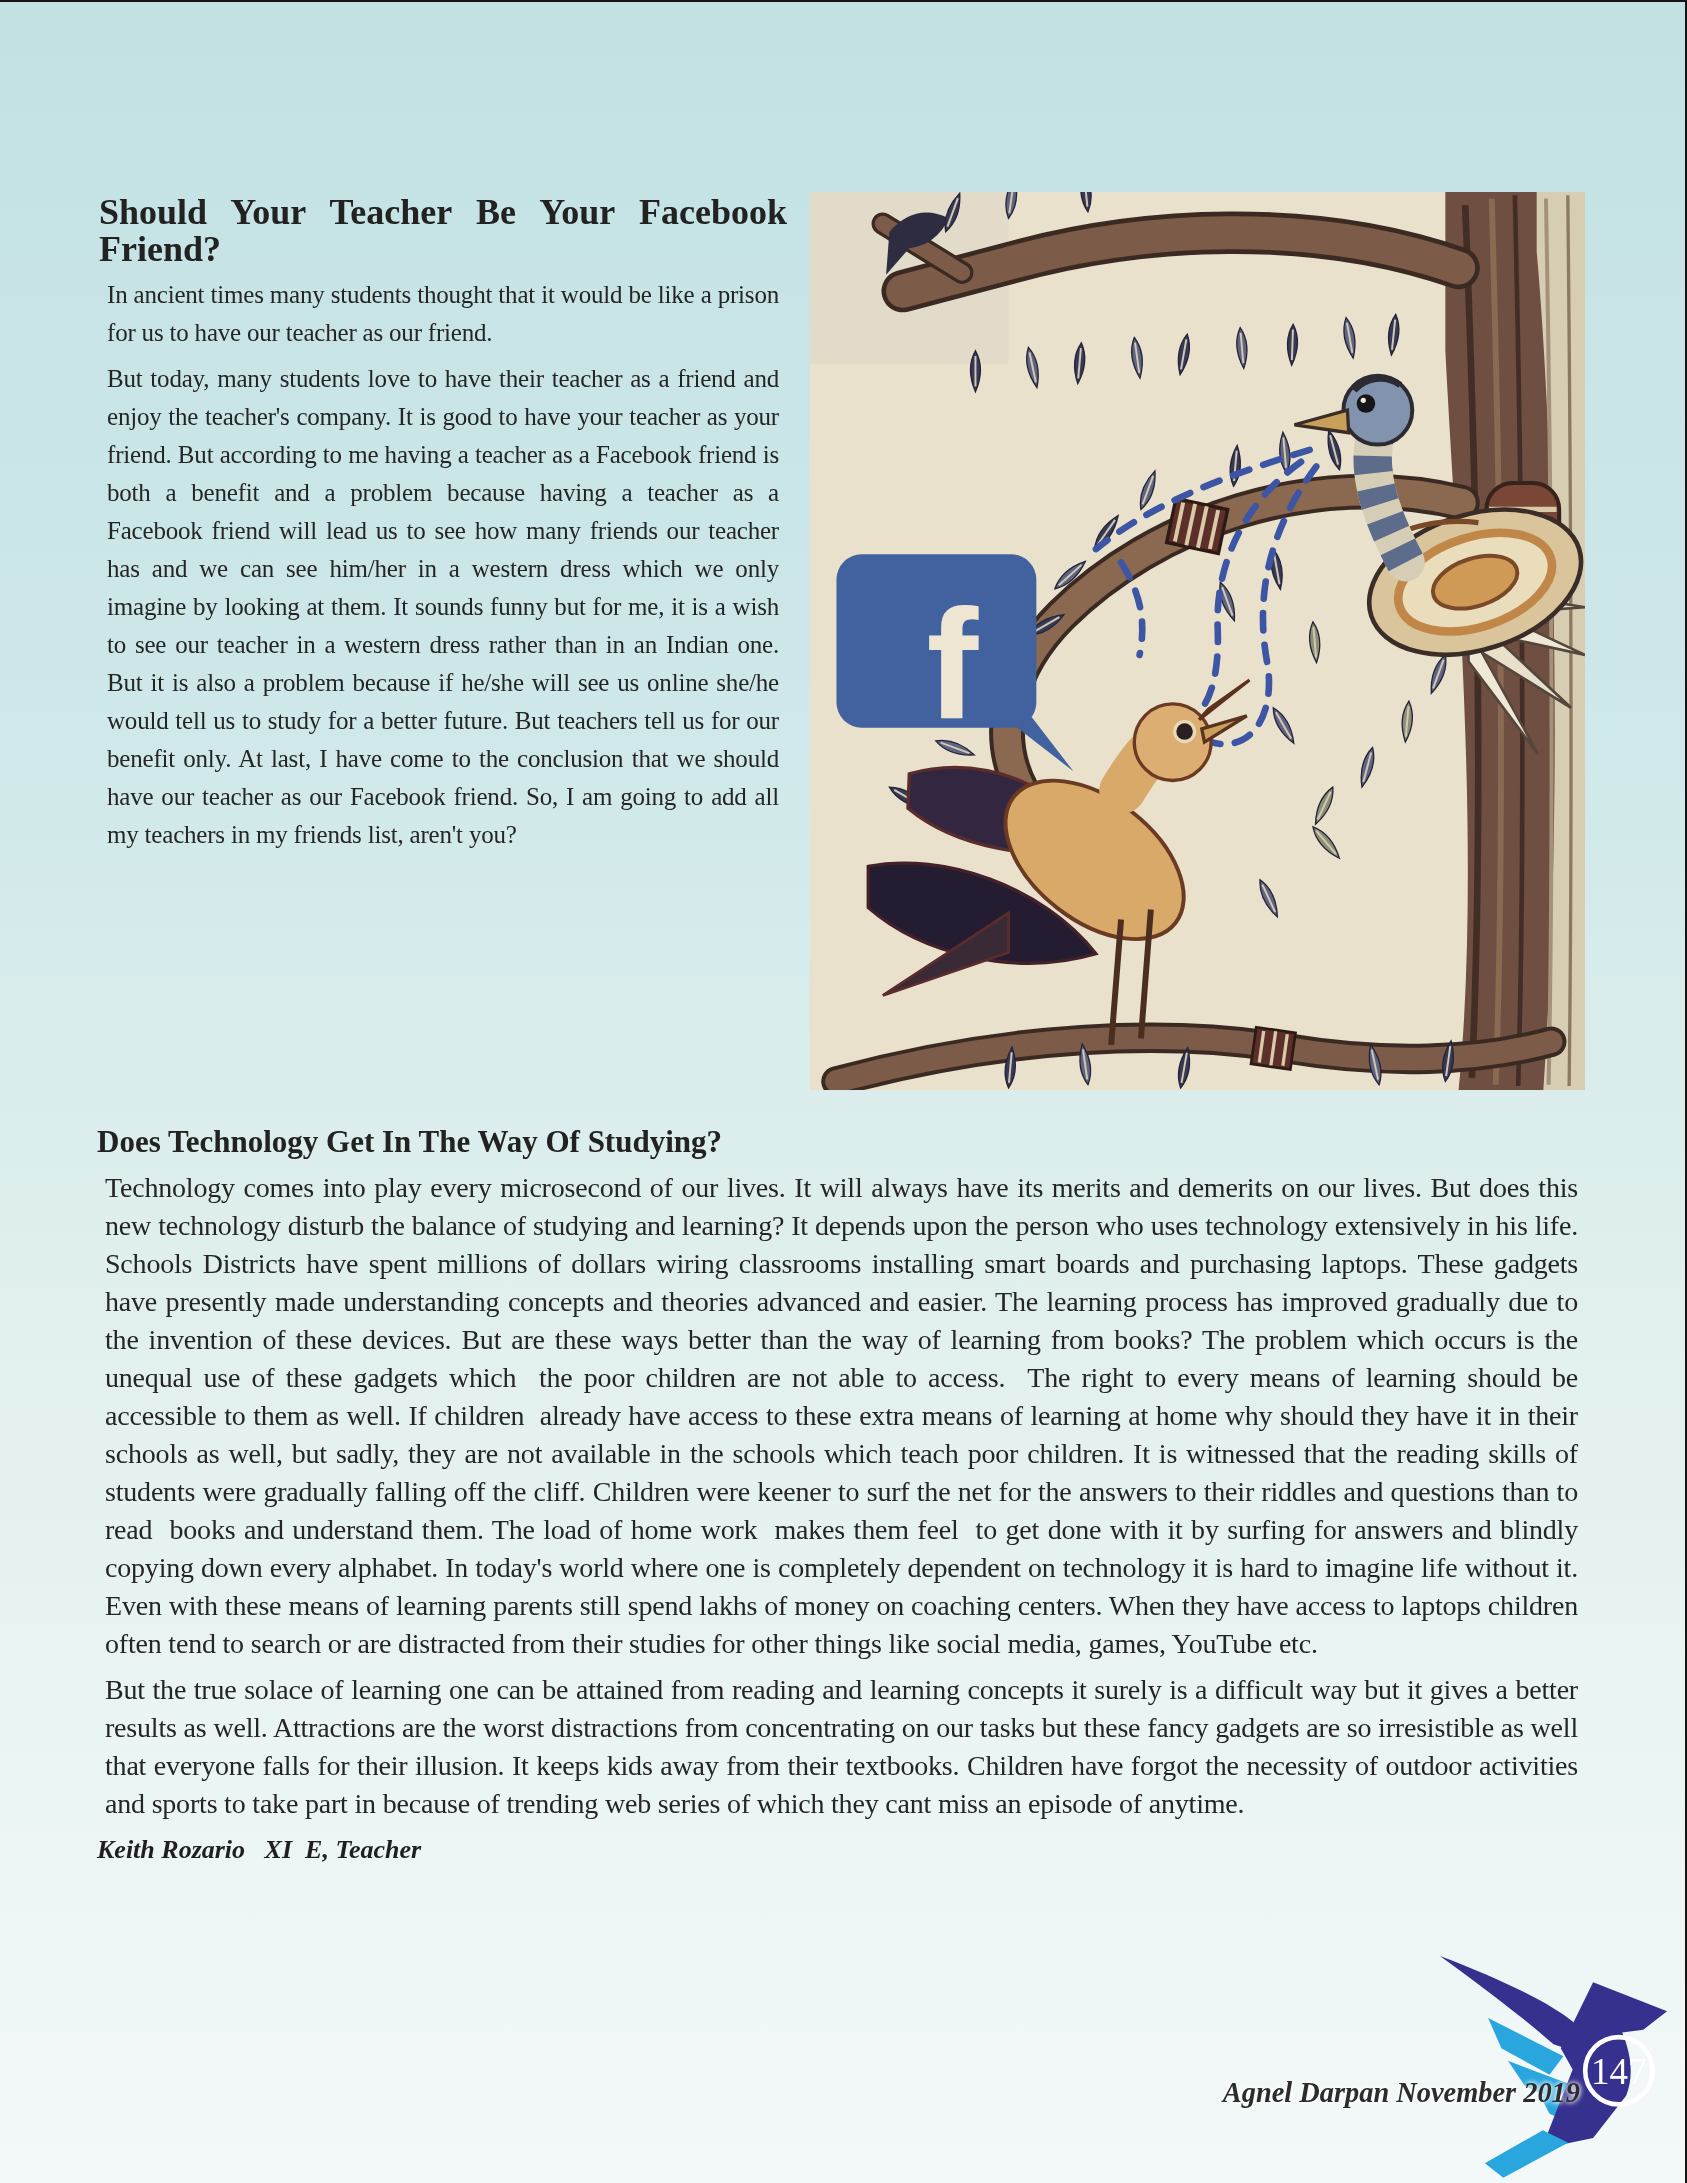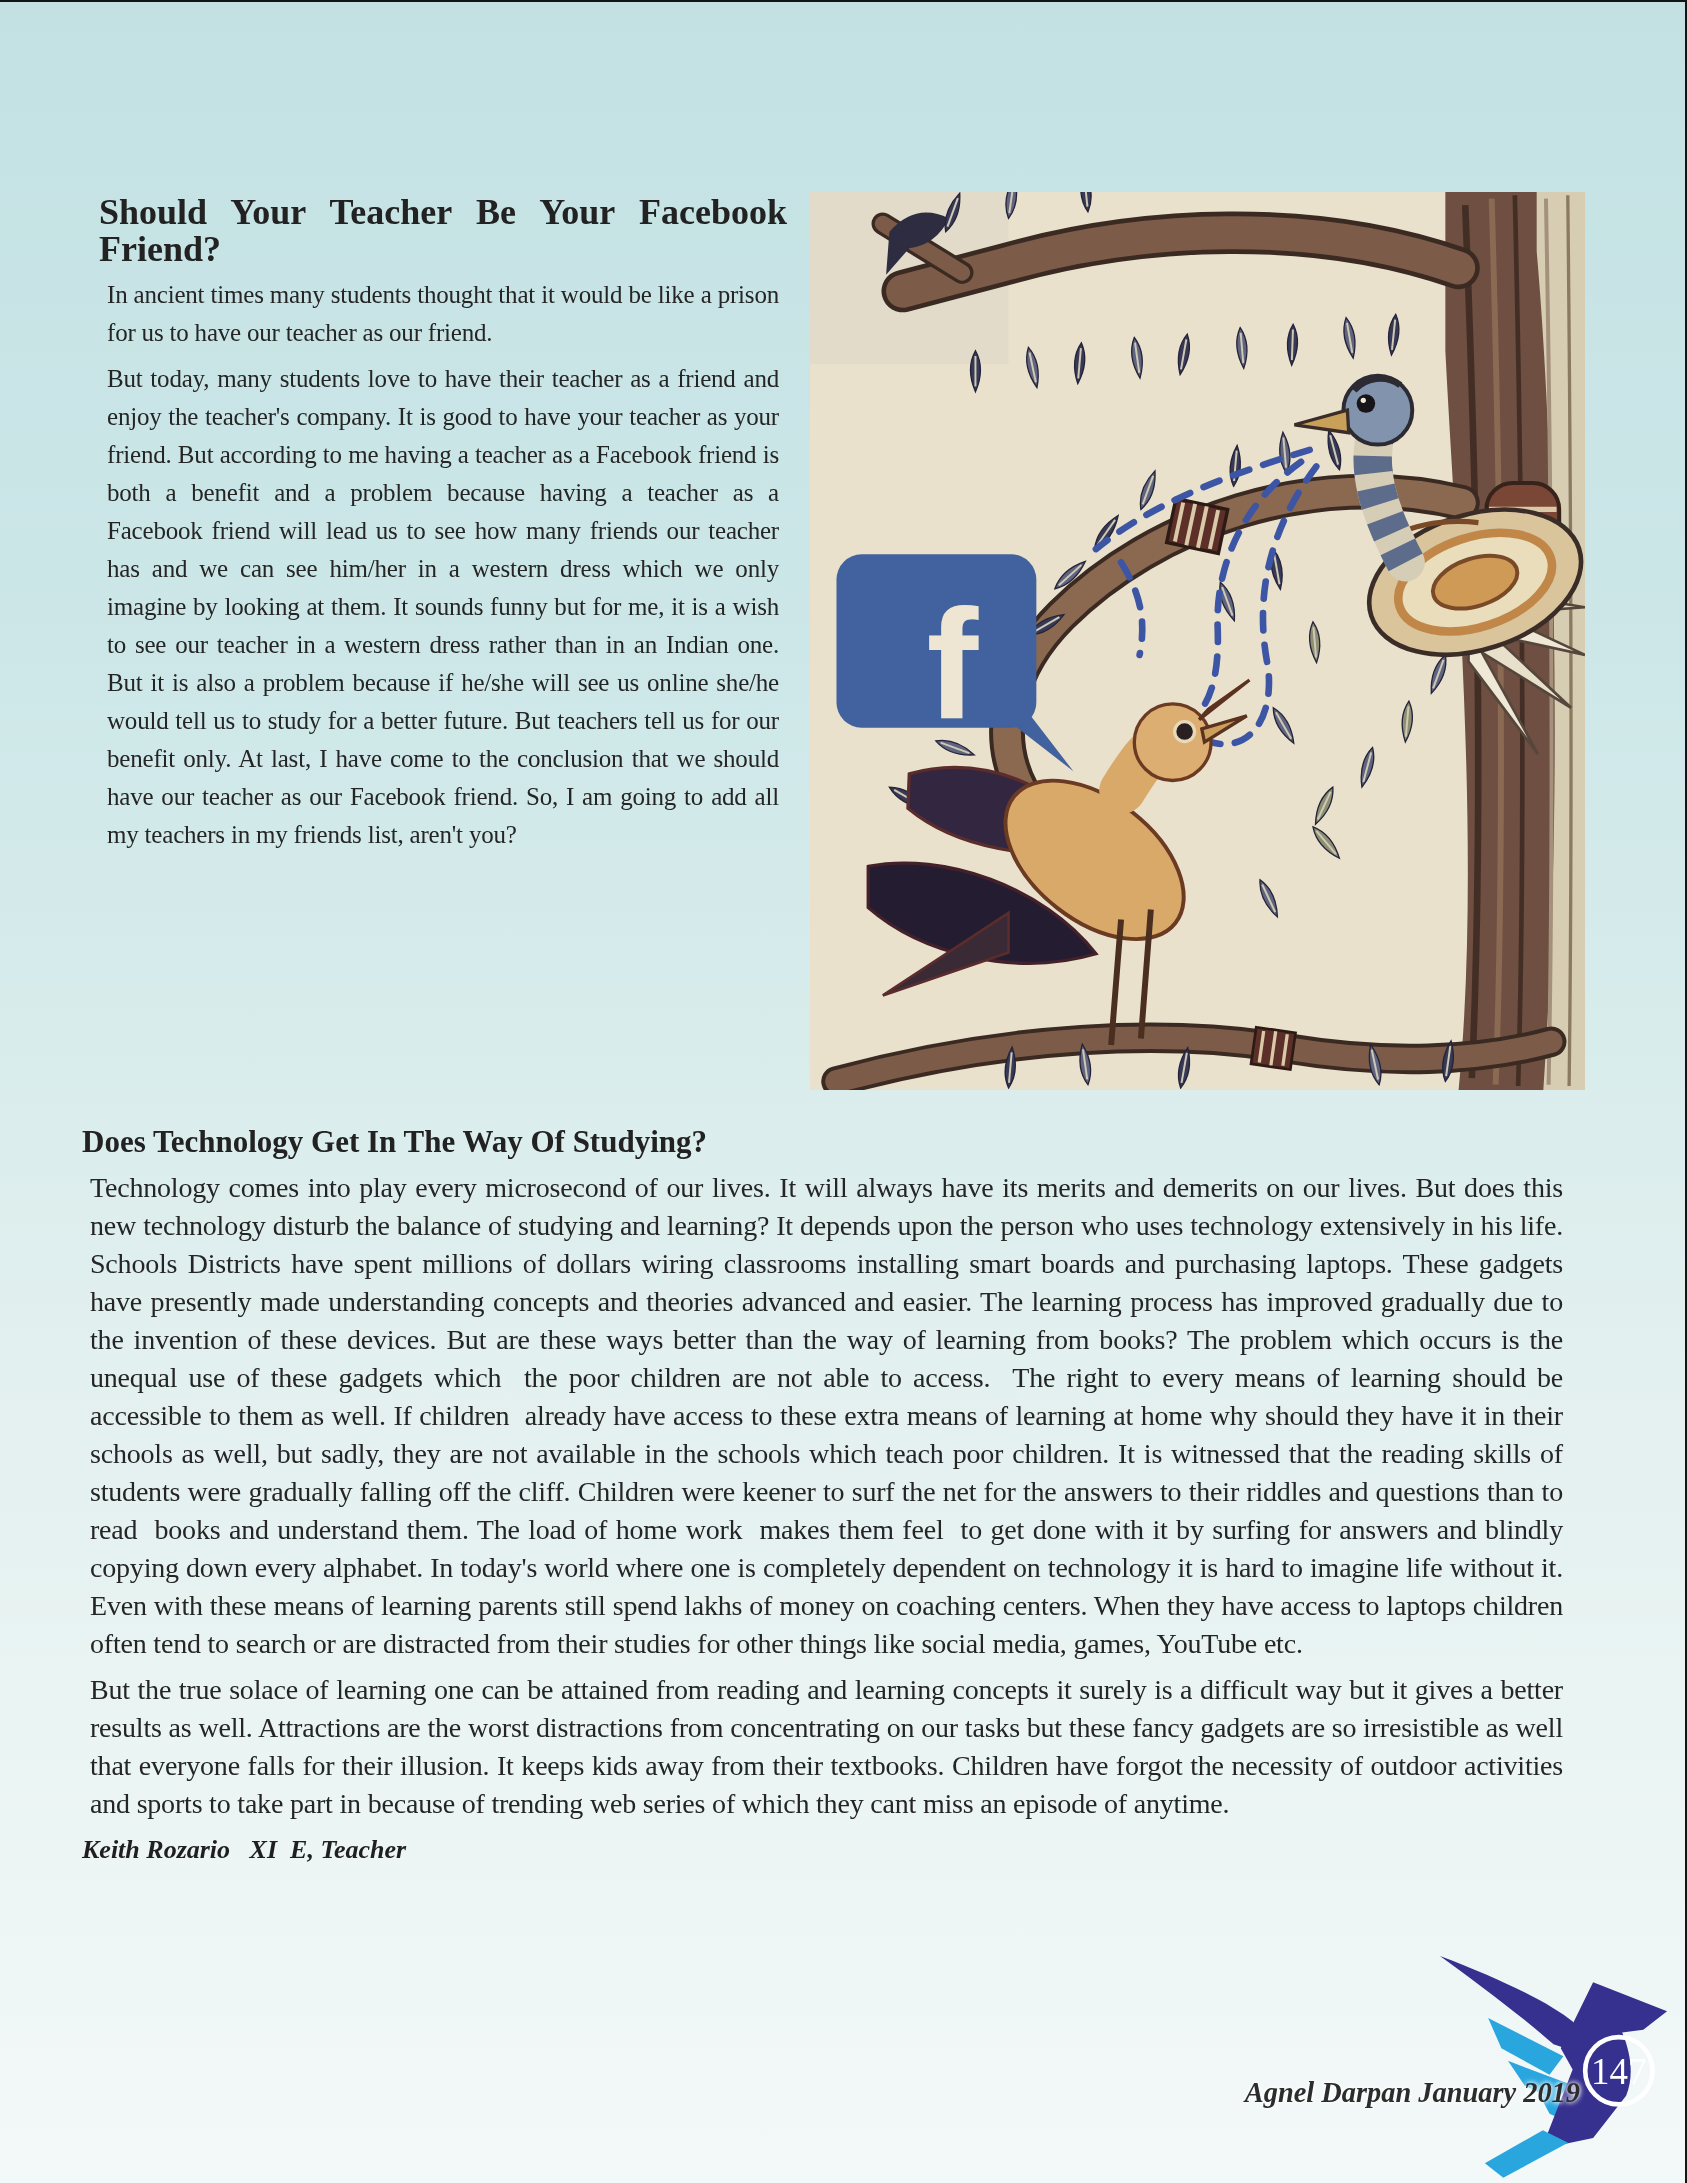--- a/index.html
+++ b/index.html
@@ -29,21 +29,21 @@
     white-space:pre-wrap;letter-spacing:-0.2px;color:#252525;
   }
   .author{
     margin:2.6px 0 0 0;font-size:26px;line-height:38px;font-weight:bold;
     font-style:italic;white-space:pre-wrap;color:#1f1f1f;
   }
   
   .artwork{position:absolute;left:810px;top:190px;width:775px;height:898px;margin:0;}
   .artwork svg{display:block;width:100%;height:100%;}
   
-  .article2{position:absolute;left:82px;top:1121px;width:1489px;}
+  .article2{position:absolute;left:97px;top:1121px;width:1489px;}
   .article2 h1{
     margin:0 0 5.3px 0;font-size:31px;line-height:38px;font-weight:bold;color:#222;
   }
   .article2 .bodytext{font-size:28px;line-height:38px;}
   
   .credit{
     position:absolute;right:105px;top:2075px;z-index:5;
     font-size:28.4px;font-weight:bold;font-style:italic;color:#2c2c2c;
     text-shadow:0 0 6.6px #ffffff,0 0 4px #ffffff;
   }
@@ -216,21 +216,21 @@
     </svg>
   </figure>
 
   <section class="article2">
     <h1>Does Technology Get In The Way Of Studying?</h1>
     <p class="bodytext">Technology comes into play every microsecond of our lives. It will always have its merits and demerits on our lives. But does this new technology disturb the balance of studying and learning? It depends upon the person who uses technology extensively in his life. Schools Districts have spent millions of dollars wiring classrooms installing smart boards and purchasing laptops. These gadgets have presently made understanding concepts and theories advanced and easier. The learning process has improved gradually due to the invention of these devices. But are these ways better than the way of learning from books? The problem which occurs is the unequal use of these gadgets which  the poor children are not able to access.  The right to every means of learning should be accessible to them as well. If children  already have access to these extra means of learning at home why should they have it in their schools as well, but sadly, they are not available in the schools which teach poor children. It is witnessed that the reading skills of students were gradually falling off the cliff. Children were keener to surf the net for the answers to their riddles and questions than to read  books and understand them. The load of home work  makes them feel  to get done with it by surfing for answers and blindly copying down every alphabet. In today's world where one is completely dependent on technology it is hard to imagine life without it. Even with these means of learning parents still spend lakhs of money on coaching centers. When they have access to laptops children often tend to search or are distracted from their studies for other things like social media, games, YouTube etc.</p>
     <p class="bodytext">But the true solace of learning one can be attained from reading and learning concepts it surely is a difficult way but it gives a better results as well. Attractions are the worst distractions from concentrating on our tasks but these fancy gadgets are so irresistible as well that everyone falls for their illusion. It keeps kids away from their textbooks. Children have forgot the necessity of outdoor activities and sports to take part in because of trending web series of which they cant miss an episode of anytime.</p>
     <p class="author">Keith Rozario   XI  E, Teacher</p>
   </section>
 
-  <div class="credit">Agnel Darpan January 2019</div>
+  <div class="credit">Agnel Darpan November 2019</div>
 
   <div class="corner-logo">
     <svg viewBox="0 0 404 362">
 
       <path d="M30,18 C120,52 195,88 232,118 L256,170 L202,152 C150,106 85,58 30,18 Z" fill="#36308e"></path>
 
       <g fill="#2aa6df">
         <polygon points="103,112 217,170 196,198 123,158"></polygon>
         <polygon points="133,177 226,212 206,238 158,214"></polygon>
         <polygon points="180,227 238,247 224,270 196,257"></polygon>

